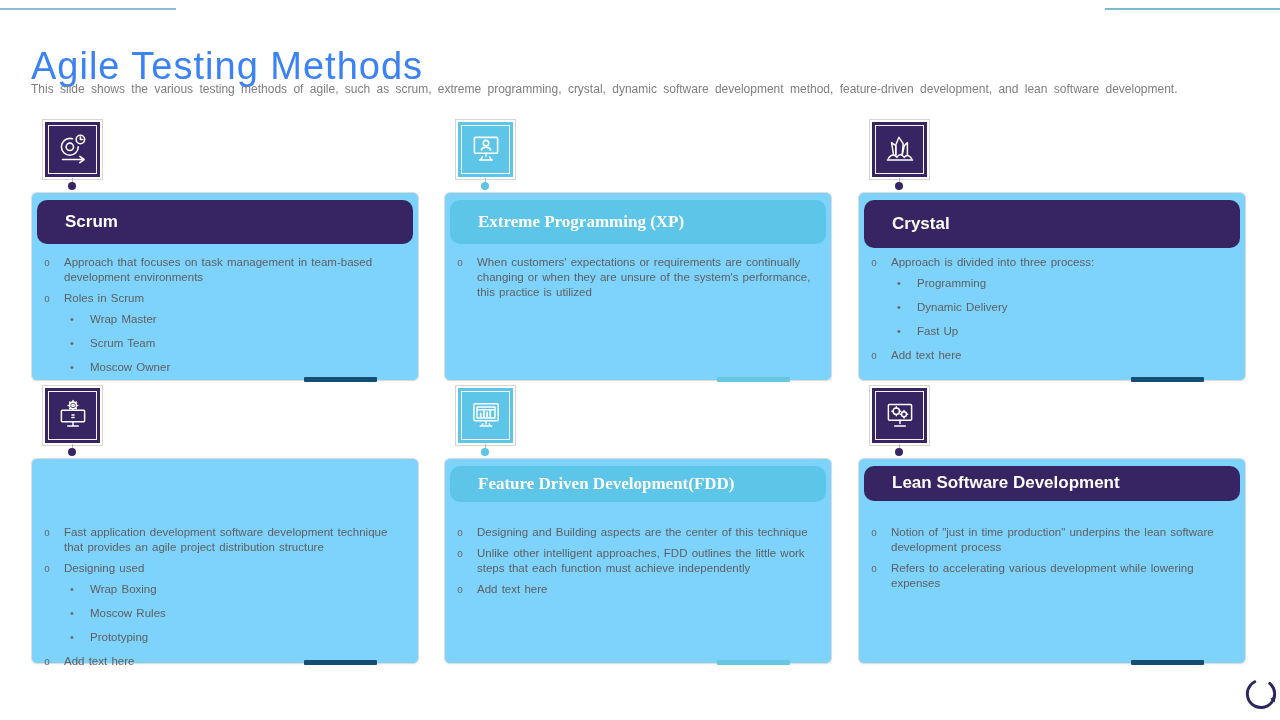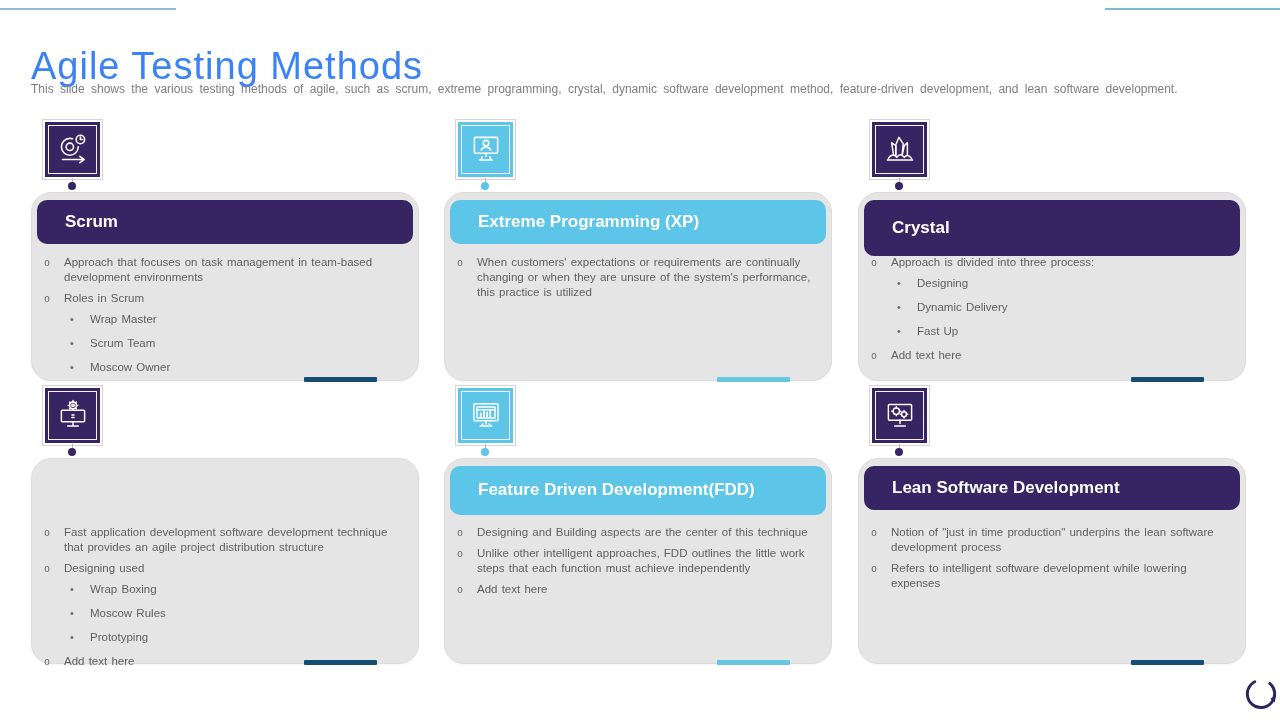--- a/index.html
+++ b/index.html
@@ -23,27 +23,27 @@
         box-shadow:0 0 0 2px #fff,0 0 0 3px #d4d4d4;
         outline:1px solid rgba(255,255,255,.95);outline-offset:-4px;
         display:flex;align-items:center;justify-content:center;}
   .tile.purple{background:#372462;}
   .tile.blue{background:#5cc5e8;}
   .connector{position:absolute;left:41px;width:1px;background:#b9b9b9;}
   .dot{position:absolute;left:37px;width:8px;height:8px;border-radius:50%;}
   .dot.purple{background:#372462;}
   .dot.blue{background:#5cc5e8;}
 
-  .card{position:absolute;left:0;width:386px;background:#e5e5e5;border:1px solid #dcdcdc;
-        border-radius:20px;box-shadow:0 1px 2px rgba(0,0,0,.04);}
+  .card{position:absolute;left:0;width:386px;background:#7dd3fc;border:1px solid #dcdcdc;
+        border-radius:6px;box-shadow:0 1px 2px rgba(0,0,0,.04);}
   .hdr{position:absolute;left:5px;right:5px;top:7px;border-radius:10px;
        display:flex;align-items:center;padding:0 18px 0 28px;
        color:#fff;font-size:17px;font-weight:700;line-height:1.3;}
   .hdr.purple{background:#372462;}
-  .hdr.blue{background:#5cc5e8;}
+  .hdr.blue{background:#5cc5e8;font-family:Liberation Serif, serif;}
   .bullets{position:absolute;left:10px;right:14px;font-size:11.5px;color:#5f5f5f;
            word-spacing:1px;line-height:15px;}
   .b1{display:flex;gap:12px;margin-bottom:6px;}
   .b1 .m{flex:0 0 10px;text-align:center;font-family:"DejaVu Sans Mono",monospace;
          font-size:10px;line-height:15px;color:#6a6a6a;}
   .b2{display:flex;gap:14px;margin:2px 0 9px 28px;}
   .b2 .m{flex:0 0 6px;font-size:11px;line-height:14px;color:#6a6a6a;}
   .accent{position:absolute;bottom:-2px;left:272px;width:73px;height:5px;border-radius:1px;}
   .accent.navy{background:#164e73;}
   .accent.lblue{background:#66c7e3;}
@@ -129,29 +129,29 @@
       <path d="M12 23 L10 11 L14 14 L14 23"></path>
       <path d="M14 23 L14 13 L17 6 L21 12 L20 23"></path>
       <path d="M20 23 L22 14 L25 11 L25 23"></path>
       <path d="M7 26 q4 -6 8 -1 q3 -5 7 0 q3 -4 7 1"></path>
       <path d="M6 27.5 h24"></path>
     </svg>
   </div>
   <div class="connector" style="top:56px;height:10px"></div>
   <div class="dot purple" style="top:60px"></div>
   <div class="card" style="top:70px;height:187px">
-    <div class="hdr purple" style="height:56px">Crystal</div>
+    <div class="hdr purple" style="height:48px">Crystal</div>
     <div class="bullets" style="top:62px">
         <div class="b1">
           <span class="m">o</span>
           <span class="t">Approach is divided into three process:</span>
         </div>
         <div class="b2">
           <span class="m">•</span>
-          <span class="t">Designing</span>
+          <span class="t">Programming</span>
         </div>
         <div class="b2">
           <span class="m">•</span>
           <span class="t">Dynamic Delivery</span>
         </div>
         <div class="b2">
           <span class="m">•</span>
           <span class="t">Fast Up</span>
         </div>
         <div class="b1">
@@ -213,21 +213,21 @@
       <rect x="6.5" y="6.5" width="23" height="16" rx="1"></rect>
       <rect x="9.5" y="9.5" width="17" height="10.5"></rect>
       <path d="M9.5 12 h17"></path>
       <path d="M13 18.5 v-3 M16 18.5 v-5 M19 18.5 v-4 M22 18.5 v-6" stroke-width="1.7"></path>
       <path d="M18 22.5 v3 M12.5 27.5 h11 M15 25.5 l-1 2 M21 25.5 l1 2"></path>
     </svg>
   </div>
   <div class="connector" style="top:56px;height:10px"></div>
   <div class="dot blue" style="top:60px"></div>
   <div class="card" style="top:70px;height:204px">
-    <div class="hdr blue" style="height:49px">Feature Driven Development(FDD)</div>
+    <div class="hdr blue" style="height:36px">Feature Driven Development(FDD)</div>
     <div class="bullets" style="top:66px">
         <div class="b1">
           <span class="m">o</span>
           <span class="t">Designing and Building aspects are the center of this technique</span>
         </div>
         <div class="b1">
           <span class="m">o</span>
           <span class="t">Unlike other intelligent approaches, FDD outlines the little work steps that each function must achieve independently</span>
         </div>
         <div class="b1">
@@ -246,29 +246,29 @@
       <circle cx="14.5" cy="13.5" r="3"></circle>
       <path d="M14.5 9.2 v1.3 M14.5 16.5 v1.3 M10.2 13.5 h1.3 M17.5 13.5 h1.3"></path>
       <circle cx="21.8" cy="16.3" r="2.4"></circle>
       <path d="M21.8 12.8 v1.1 M21.8 18.7 v1.1 M18.3 16.3 h1.1 M24.2 16.3 h1.1"></path>
       <path d="M18 22 v3 M13 27.5 h10"></path>
     </svg>
   </div>
   <div class="connector" style="top:56px;height:10px"></div>
   <div class="dot purple" style="top:60px"></div>
   <div class="card" style="top:70px;height:204px">
-    <div class="hdr purple" style="height:44px">Lean Software Development</div>
+    <div class="hdr purple" style="height:35px">Lean Software Development</div>
     <div class="bullets" style="top:66px">
         <div class="b1">
           <span class="m">o</span>
           <span class="t">Notion of "just in time production" underpins the lean software development process</span>
         </div>
         <div class="b1">
           <span class="m">o</span>
-          <span class="t">Refers to intelligent software development while lowering expenses</span>
+          <span class="t">Refers to accelerating various development while lowering expenses</span>
         </div>
       </div>
     <div class="accent navy"></div>
   </div>
 </div>
 
 <div class="refresh">
   <svg width="42" height="42" viewBox="0 0 40 40" fill="none">
     <circle cx="20" cy="17" r="13" stroke="#2b2660" stroke-width="2.8" stroke-linecap="round" stroke-dasharray="66 16" transform="rotate(-50 20 17)"></circle>
     <polygon points="33.8,18.6 28.9,21.6 33.2,25.2" fill="#2b2660"></polygon>

